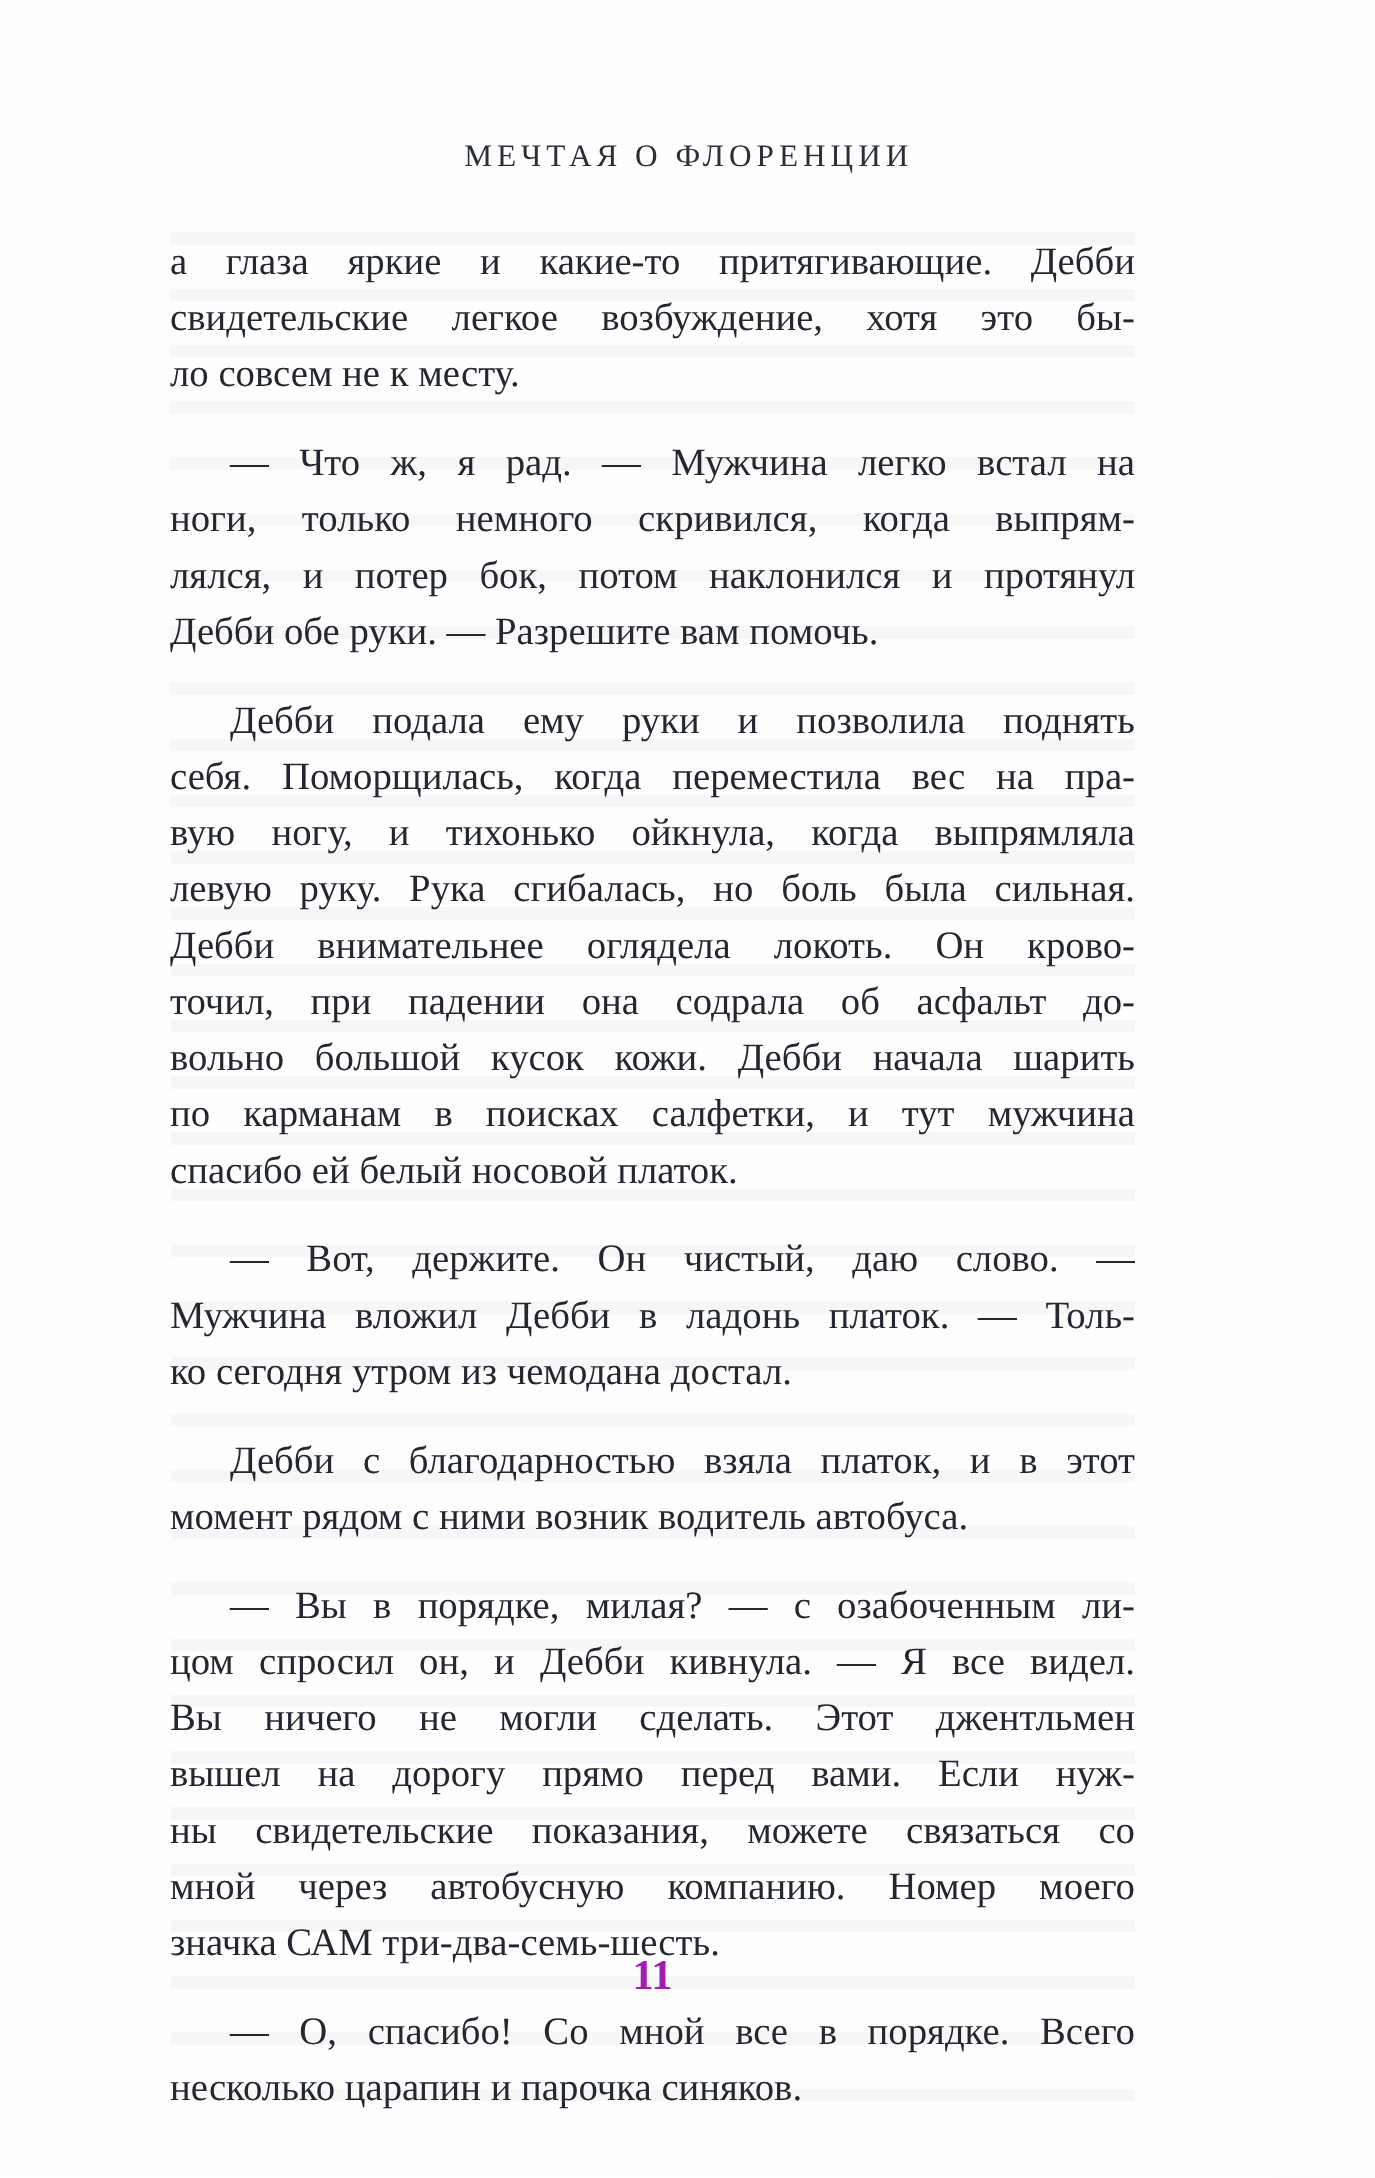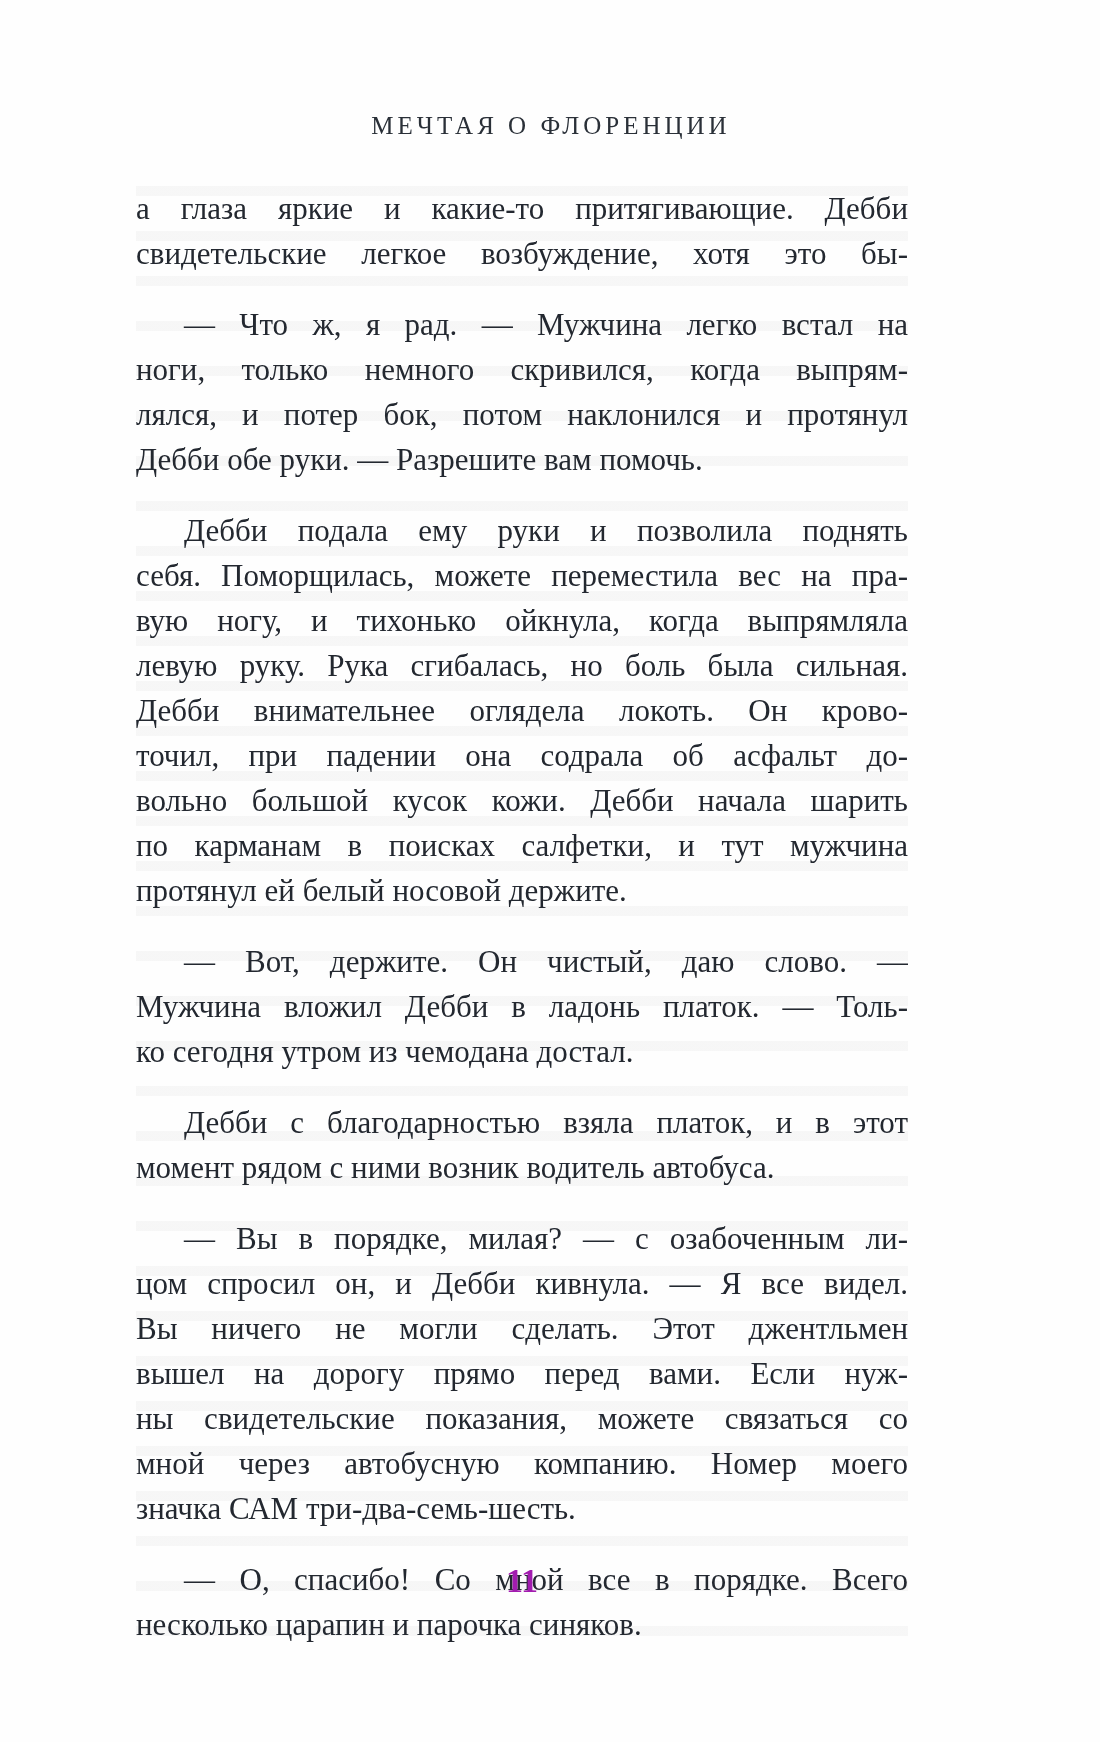--- a/index.html
+++ b/index.html
@@ -77,33 +77,34 @@
 </head>
 <body>
 
 <div class="page">
 
   <div class="running-head">МЕЧТАЯ О ФЛОРЕНЦИИ</div>
 
   <div class="textblock">
       <div class="line just">а глаза яркие и какие-то притягивающие. Дебби</div>
       <div class="line just">свидетельские легкое возбуждение, хотя это бы-</div>
+      <div class="line">ло совсем не к месту.</div>
       <div class="line just indent">— Что ж, я рад. — Мужчина легко встал на</div>
       <div class="line just">ноги, только немного скривился, когда выпрям-</div>
       <div class="line just">лялся, и потер бок, потом наклонился и протянул</div>
       <div class="line">Дебби обе руки. — Разрешите вам помочь.</div>
       <div class="line just indent">Дебби подала ему руки и позволила поднять</div>
-      <div class="line just">себя. Поморщилась, можете переместила вес на пра-</div>
+      <div class="line just">себя. Поморщилась, когда переместила вес на пра-</div>
       <div class="line just">вую ногу, и тихонько ойкнула, когда выпрямляла</div>
       <div class="line just">левую руку. Рука сгибалась, но боль была сильная.</div>
       <div class="line just">Дебби внимательнее оглядела локоть. Он крово-</div>
       <div class="line just">точил, при падении она содрала об асфальт до-</div>
       <div class="line just">вольно большой кусок кожи. Дебби начала шарить</div>
       <div class="line just">по карманам в поисках салфетки, и тут мужчина</div>
-      <div class="line">протянул ей белый носовой держите.</div>
+      <div class="line">спасибо ей белый носовой платок.</div>
       <div class="line just indent">— Вот, держите. Он чистый, даю слово. —</div>
       <div class="line just">Мужчина вложил Дебби в ладонь платок. — Толь-</div>
       <div class="line">ко сегодня утром из чемодана достал.</div>
       <div class="line just indent">Дебби с благодарностью взяла платок, и в этот</div>
       <div class="line">момент рядом с ними возник водитель автобуса.</div>
       <div class="line just indent">— Вы в порядке, милая? — с озабоченным ли-</div>
       <div class="line just">цом спросил он, и Дебби кивнула. — Я все видел.</div>
       <div class="line just">Вы ничего не могли сделать. Этот джентльмен</div>
       <div class="line just">вышел на дорогу прямо перед вами. Если нуж-</div>
       <div class="line just">ны свидетельские показания, можете связаться со</div>

